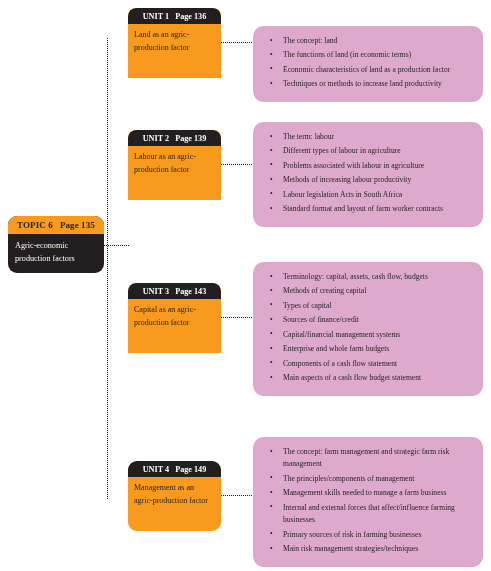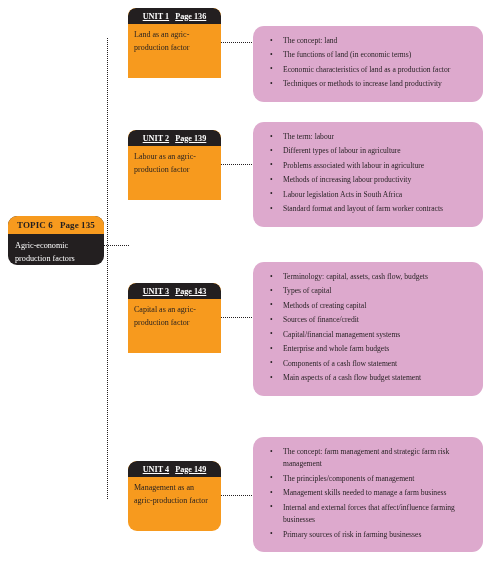--- a/index.html
+++ b/index.html
@@ -15,21 +15,21 @@
     font-family: "Liberation Serif", "DejaVu Serif", serif;
     overflow: hidden;
   }
 
   
   .topic-node {
     position: absolute;
     left: 8px;
     top: 216px;
     width: 96px;
-    height: 49px;
+    height: 57px;
     background: #231f20;
     border-radius: 9px;
     overflow: hidden;
     box-sizing: border-box;
   }
   .topic-header {
     height: 18px;
     background: #f79a1e;
     color: #231f20;
     font-weight: bold;
@@ -64,21 +64,20 @@
     background: #231f20;
     color: #ffffff;
     font-weight: bold;
     font-size: 8.2px;
     display: flex;
     align-items: center;
     justify-content: center;
     gap: 6px;
     white-space: nowrap;
     border-radius: 8px 8px 0 0;
-    text-decoration: underline;
   }
   .unit-body {
     padding: 5px 0 0 6px;
     color: #231f20;
     font-size: 8px;
     line-height: 1.6;
   }
 
   
   .detail-panel {
@@ -198,22 +197,22 @@
     </div>
     <div class="unit-body">
       <div>Capital as an agric-</div>
       <div>production factor</div>
     </div>
   </div>
   <div class="h-conn unit-conn" style="top:317px;"></div>
   <div class="detail-panel" style="top:262px;">
     <ul>
       <li>Terminology: capital, assets, cash flow, budgets</li>
+      <li>Methods of creating capital</li>
       <li>Types of capital</li>
-      <li>Methods of creating capital</li>
       <li>Sources of finance/credit</li>
       <li>Capital/financial management systems</li>
       <li>Enterprise and whole farm budgets</li>
       <li>Components of a cash flow statement</li>
       <li>Main aspects of a cash flow budget statement</li>
     </ul>
   </div>
 
   <div class="unit-node" style="top:461px;border-radius:9px;">
     <div class="unit-header">
@@ -226,16 +225,17 @@
     </div>
   </div>
   <div class="h-conn unit-conn" style="top:495px;"></div>
   <div class="detail-panel" style="top:437px;">
     <ul>
       <li>The concept: farm management and strategic farm risk management</li>
       <li>The principles/components of management</li>
       <li>Management skills needed to manage a farm business</li>
       <li>Internal and external forces that affect/influence farming businesses</li>
       <li>Primary sources of risk in farming businesses</li>
+      <li>Main risk management strategies/techniques</li>
     </ul>
   </div>
 
 </div>
 
 </body></html>

